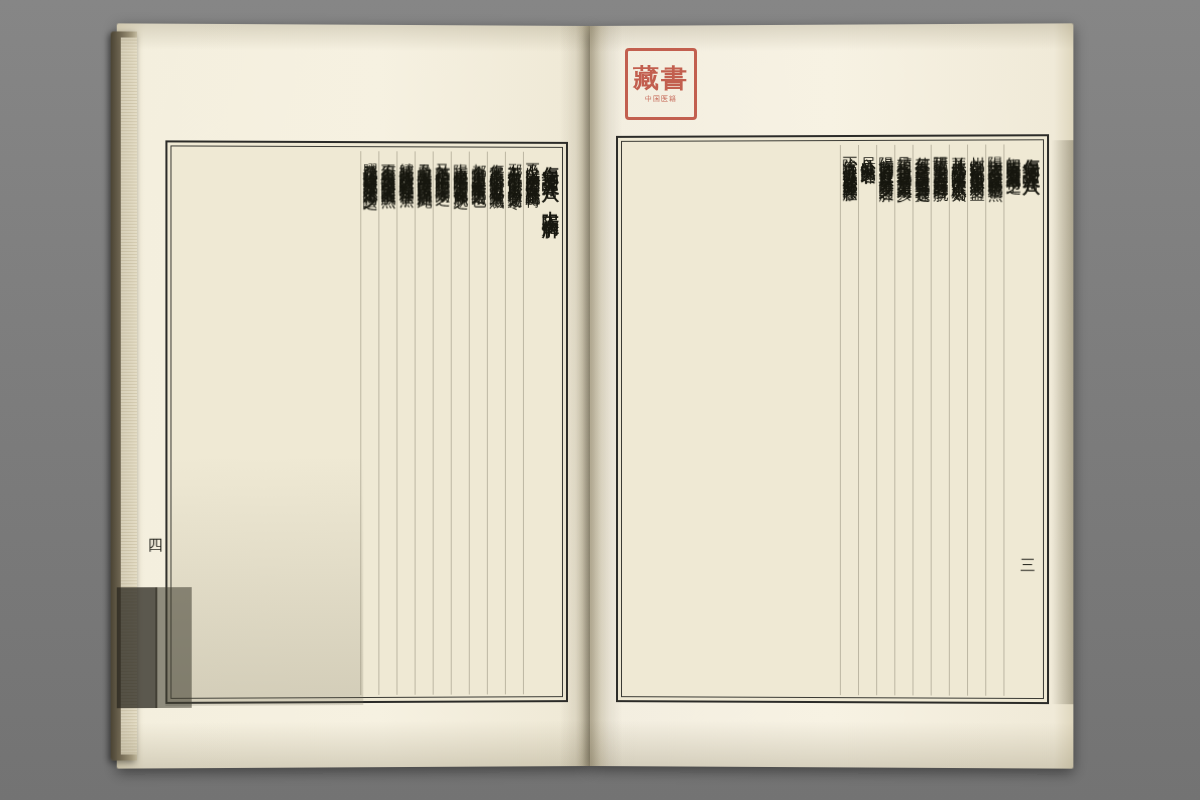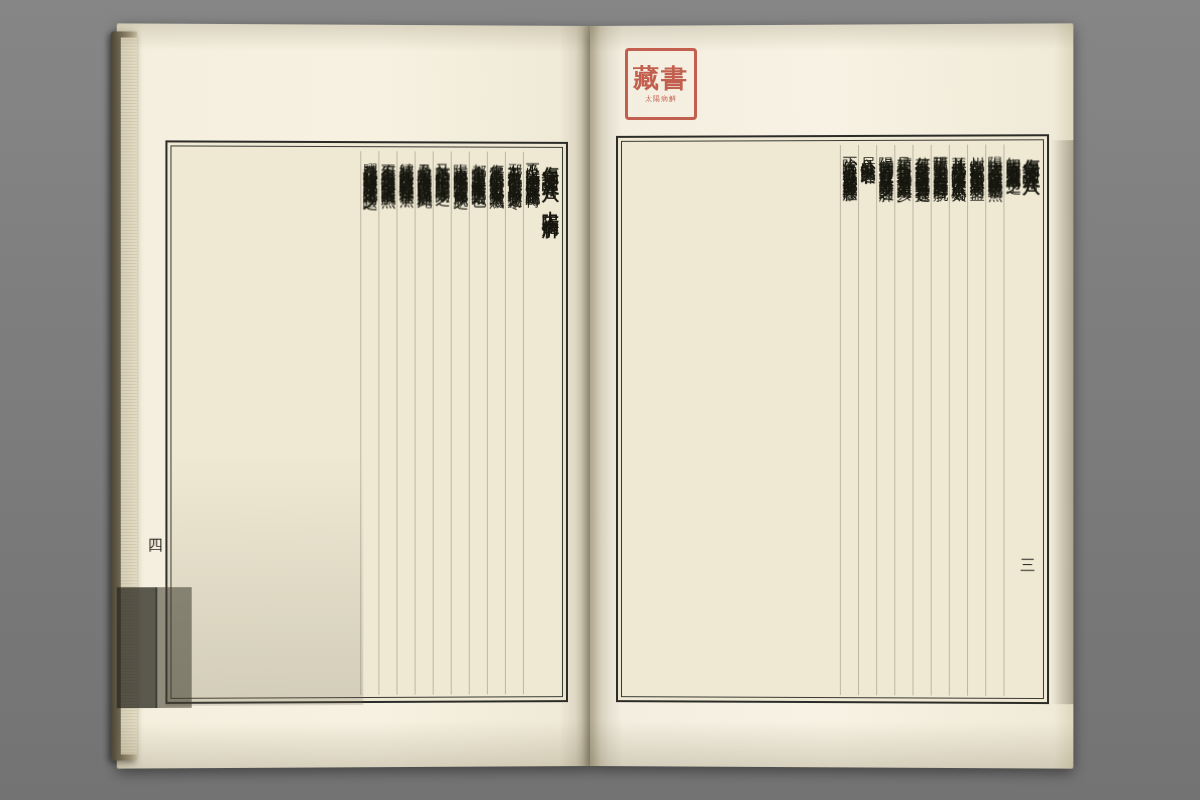--- a/index.html
+++ b/index.html
@@ -311,17 +311,17 @@
       <div class="page-number pn-right">三</div>
 
       <div class="edge-top"></div>
       <div class="edge-bottom"></div>
     </div>
 
     <div class="gutter"></div>
 
     <div class="seal">
       <div class="seal-main">藏書</div>
-      <div class="seal-sub">太陽病解</div>
+      <div class="seal-sub">中国医籍</div>
     </div>
 
   </div>
 </div>
 
 </body></html>

